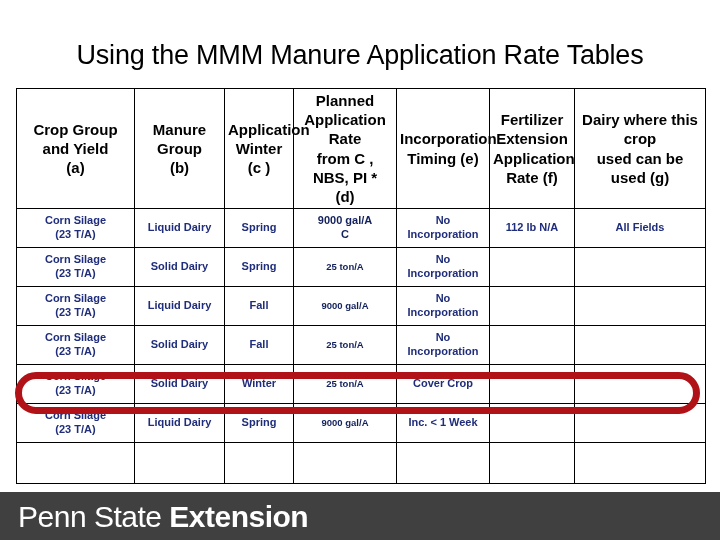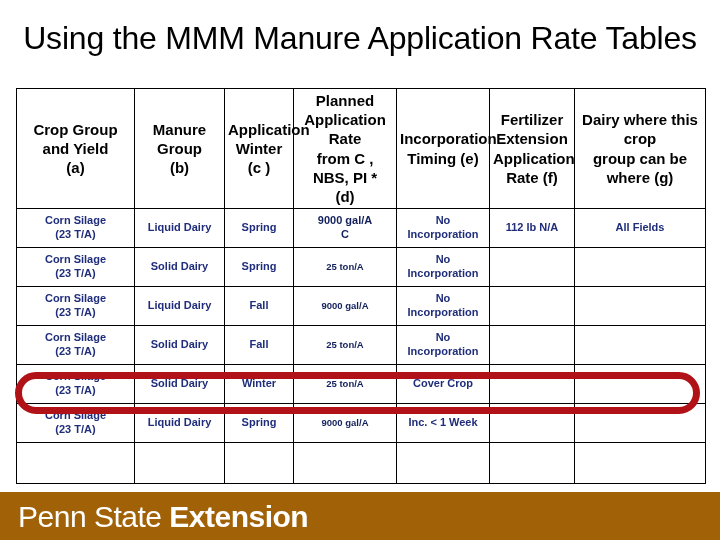--- a/index.html
+++ b/index.html
@@ -11,25 +11,25 @@
     height: 540px;
     background: #ffffff;
     font-family: "Liberation Sans", sans-serif;
     overflow: hidden;
     position: relative;
   }
 
   
   .slide-title {
     position: absolute;
-    top: 20px;
+    top: 40px;
     left: 0;
     width: 720px;
     text-align: center;
-    font-size: 32px;
+    font-size: 27px;
     font-weight: 400;
     color: #000000;
     letter-spacing: -0.2px;
     white-space: nowrap;
   }
 
   
   .table-wrap {
     position: absolute;
     left: 16px;
@@ -99,21 +99,21 @@
     pointer-events: none;
   }
 
   
   .footer-bar {
     position: absolute;
     left: 0;
     top: 492px;
     width: 720px;
     height: 48px;
-    background: #a16207;
+    background: #404040;
   }
   .footer-logo {
     position: absolute;
     left: 18px;
     top: 8px;
     font-size: 30px;
     color: #ffffff;
     font-weight: 400;
     letter-spacing: -0.5px;
     white-space: nowrap;
@@ -163,21 +163,21 @@
             <div>Timing (e)</div>
           </th>
           <th>
             <div>Fertilizer</div>
             <div>Extension</div>
             <div>Application</div>
             <div>Rate (f)</div>
           </th>
           <th>
             <div>Dairy where this crop</div>
-            <div>group can be where (g)</div>
+            <div>used can be used (g)</div>
           </th>
         </tr>
     </thead>
     <tbody id="table-body">
         <tr class="row-0">
           <td>
             <div>Corn Silage</div>
             <div>(23 T/A)</div>
           </td>
           <td>

